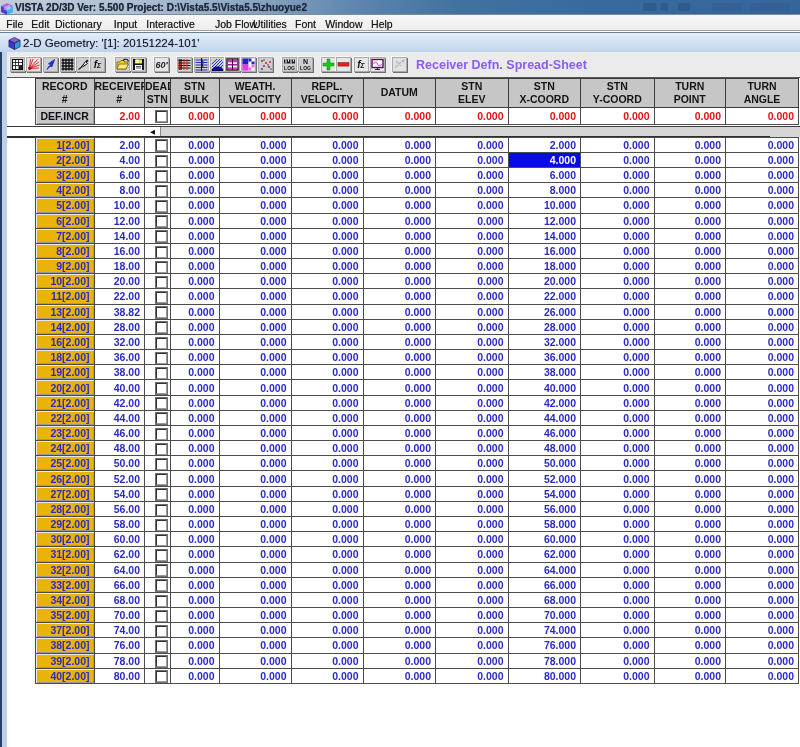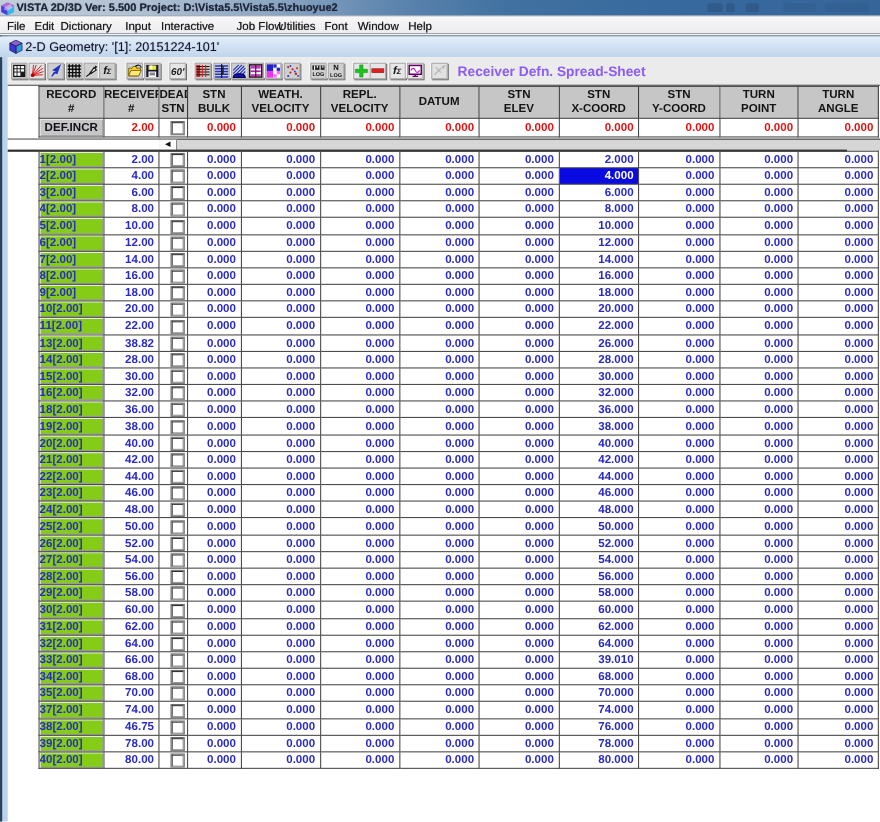--- a/index.html
+++ b/index.html
@@ -34,21 +34,21 @@
 .hrow { height:29px; }
 .hrow td { background:#c6c6c6; color:#141414; text-align:center; line-height:12.8px;
   border:1.5px solid #3c3c3c; }
 .drow { height:17px; }
 .dh { background:#c6c6c6; color:#101018; text-align:center;
   box-shadow:inset 1px 1px 0 #e8e8e8, inset -1px -1px 0 #9a9a9a; }
 .rn { background:#fff; text-align:right; padding-right:4px !important; }
 .red { color:#e21212; }
 .blue { color:#2a2ac6; }
 .sel { background:#0a0ae2; color:#fff; }
-.rh { background:#84cc16; color:#2a2ac6; text-align:left; padding-right:4px !important;
+.rh { background:#eab308; color:#2a2ac6; text-align:right; padding-right:4px !important;
   box-shadow:inset 1px 1px 0 #e8e8e8, inset -1px -1px 0 #9a9a9a; }
 .ck { background:#fff; text-align:center; }
 .cb { display:inline-block; width:11px; height:11px; background:#fff; vertical-align:middle;
   border-top:1.5px solid #333; border-left:1.5px solid #333;
   border-right:1.5px solid #9a9a9a; border-bottom:1.5px solid #9a9a9a;
   outline:1px solid #6e6e6e; margin-left:8px; margin-top:1px; }
 #tdata tr { height:15.18px; }
 #hscroll { position:absolute; left:7px; top:126px; width:793px; height:10.7px; background:#d6d6d6;
   border-top:1px solid #3c3c3c; }
 #hscroll .wh { position:absolute; left:0; top:0; width:138px; height:100%; background:#fff; }
@@ -499,34 +499,20 @@
         <td class="rn blue">0.000</td>
         <td class="rn blue">0.000</td>
         <td class="rn blue">0.000</td>
         <td class="rn blue">0.000</td>
         <td class="rn blue">28.000</td>
         <td class="rn blue">0.000</td>
         <td class="rn blue">0.000</td>
         <td class="rn blue">0.000</td>
       </tr>
       <tr>
-        <td class="rh">15[2.00]</td>
-        <td class="rn blue">30.00</td>
-        <td class="ck"><span class="cb"></span></td>
-        <td class="rn blue">0.000</td>
-        <td class="rn blue">0.000</td>
-        <td class="rn blue">0.000</td>
-        <td class="rn blue">0.000</td>
-        <td class="rn blue">0.000</td>
-        <td class="rn blue">30.000</td>
-        <td class="rn blue">0.000</td>
-        <td class="rn blue">0.000</td>
-        <td class="rn blue">0.000</td>
-      </tr>
-      <tr>
         <td class="rh">16[2.00]</td>
         <td class="rn blue">32.00</td>
         <td class="ck"><span class="cb"></span></td>
         <td class="rn blue">0.000</td>
         <td class="rn blue">0.000</td>
         <td class="rn blue">0.000</td>
         <td class="rn blue">0.000</td>
         <td class="rn blue">0.000</td>
         <td class="rn blue">32.000</td>
         <td class="rn blue">0.000</td>
@@ -745,21 +731,21 @@
       </tr>
       <tr>
         <td class="rh">33[2.00]</td>
         <td class="rn blue">66.00</td>
         <td class="ck"><span class="cb"></span></td>
         <td class="rn blue">0.000</td>
         <td class="rn blue">0.000</td>
         <td class="rn blue">0.000</td>
         <td class="rn blue">0.000</td>
         <td class="rn blue">0.000</td>
-        <td class="rn blue">39.010</td>
+        <td class="rn blue">66.000</td>
         <td class="rn blue">0.000</td>
         <td class="rn blue">0.000</td>
         <td class="rn blue">0.000</td>
       </tr>
       <tr>
         <td class="rh">34[2.00]</td>
         <td class="rn blue">68.00</td>
         <td class="ck"><span class="cb"></span></td>
         <td class="rn blue">0.000</td>
         <td class="rn blue">0.000</td>
@@ -794,21 +780,21 @@
         <td class="rn blue">0.000</td>
         <td class="rn blue">0.000</td>
         <td class="rn blue">0.000</td>
         <td class="rn blue">74.000</td>
         <td class="rn blue">0.000</td>
         <td class="rn blue">0.000</td>
         <td class="rn blue">0.000</td>
       </tr>
       <tr>
         <td class="rh">38[2.00]</td>
-        <td class="rn blue">46.75</td>
+        <td class="rn blue">76.00</td>
         <td class="ck"><span class="cb"></span></td>
         <td class="rn blue">0.000</td>
         <td class="rn blue">0.000</td>
         <td class="rn blue">0.000</td>
         <td class="rn blue">0.000</td>
         <td class="rn blue">0.000</td>
         <td class="rn blue">76.000</td>
         <td class="rn blue">0.000</td>
         <td class="rn blue">0.000</td>
         <td class="rn blue">0.000</td>

